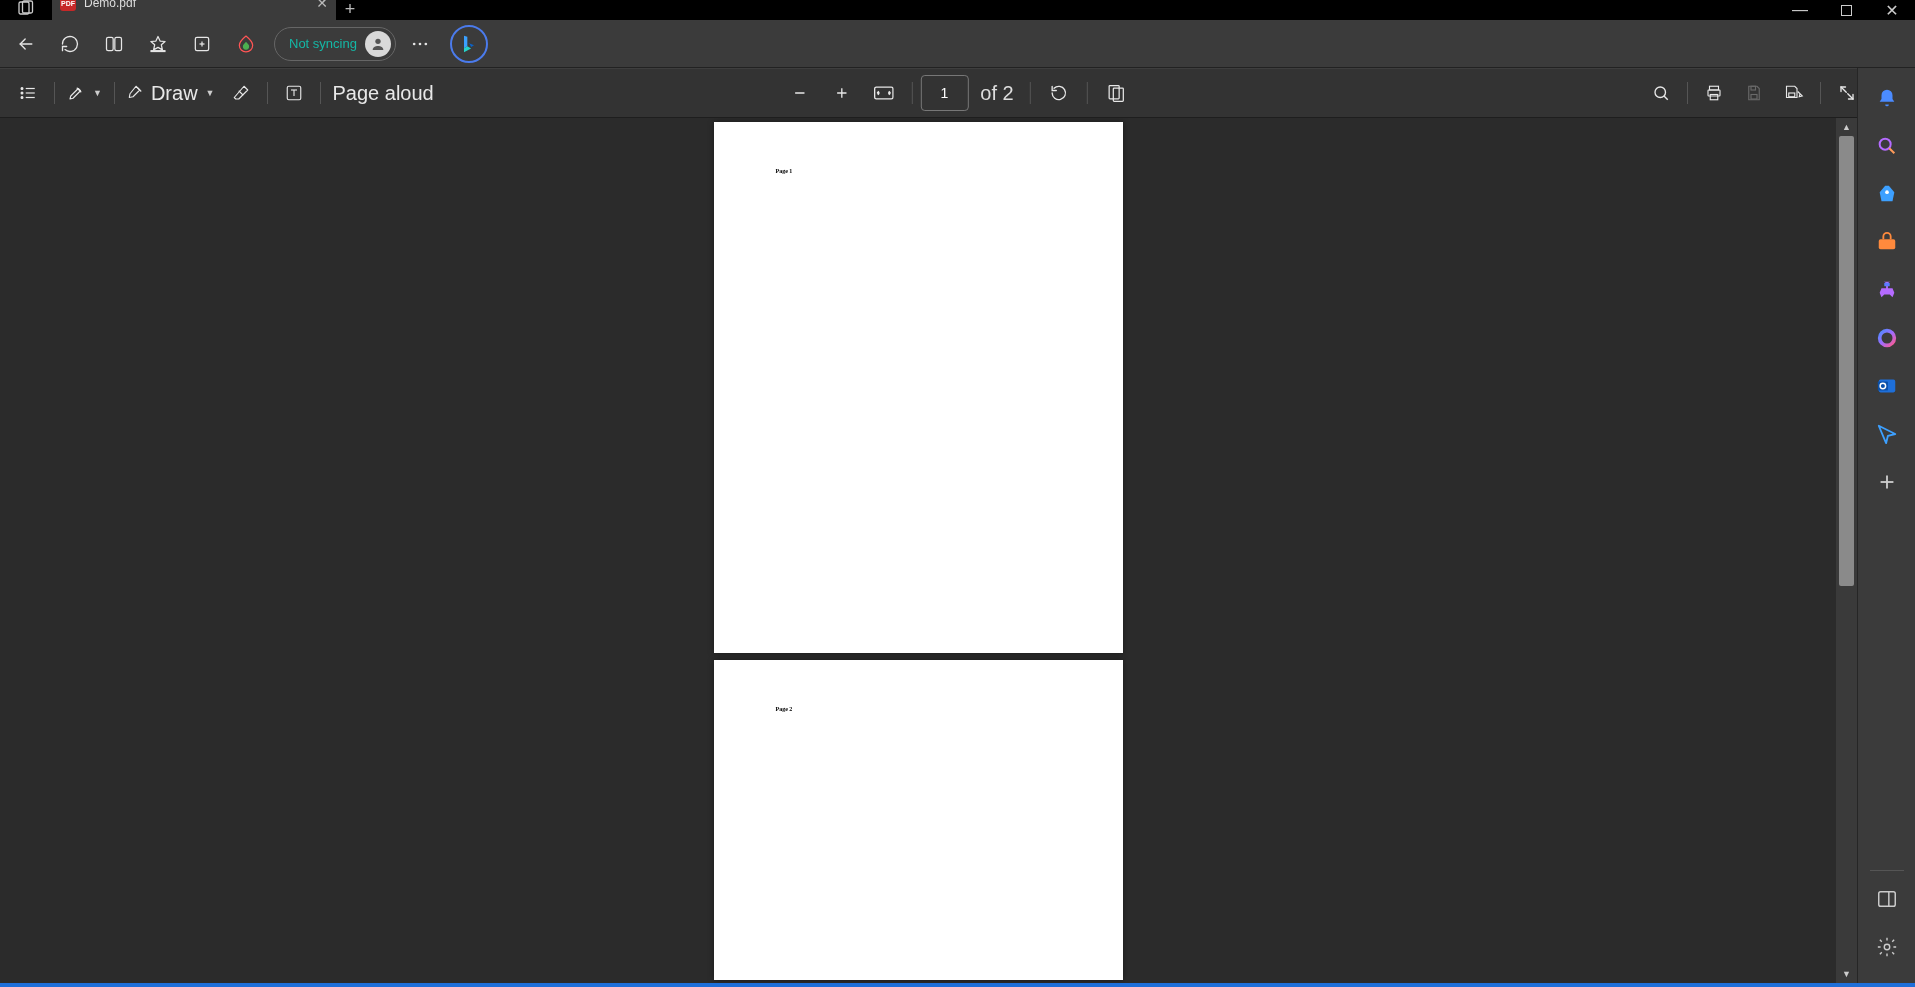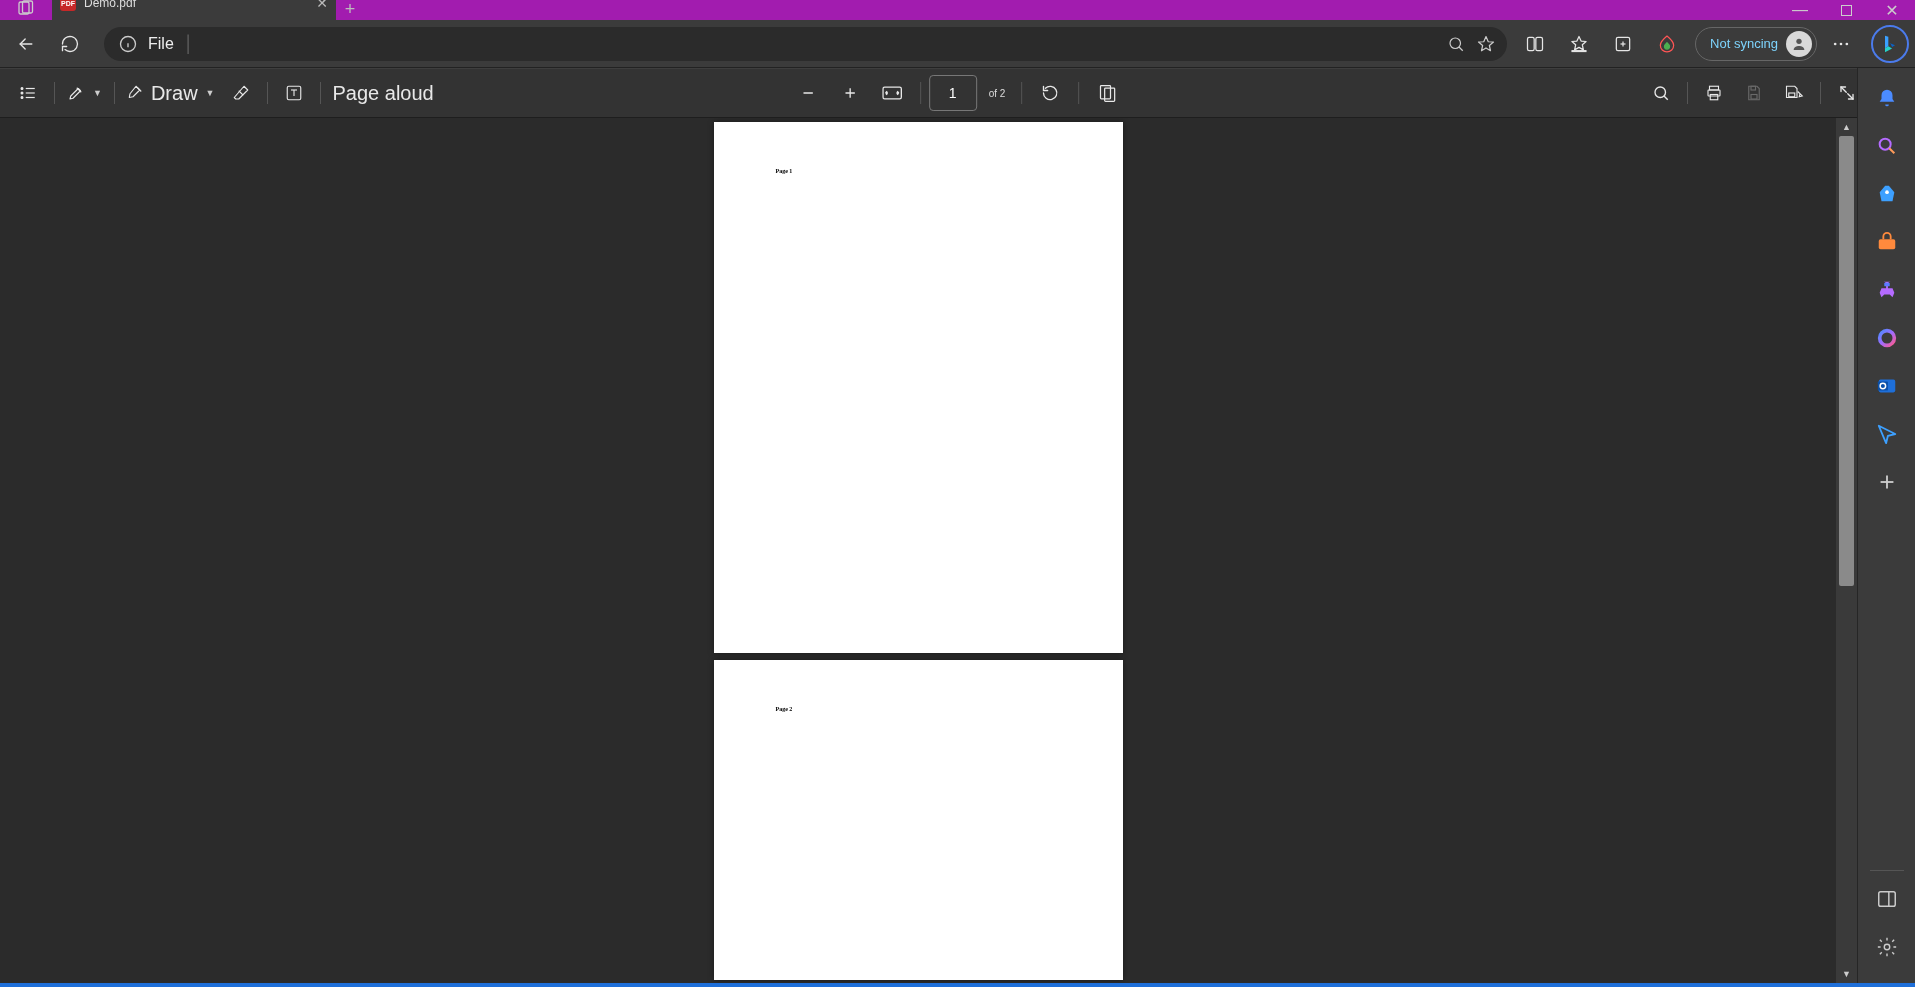--- a/index.html
+++ b/index.html
@@ -11,21 +11,21 @@
       width: 1915px;
       height: 987px;
       position: relative;
     }
 
     
     .tabstrip {
       height: 20px; 
       display: flex;
       align-items: flex-end;
-      background: #a21caf;
+      background: #000000;
       padding-left: 52px;
     }
     .tab {
       width: 284px;
       height: 34px;
       background: #3b3b3b;
       border-radius: 6px 6px 0 0;
       display: flex;
       align-items: center;
       padding: 0 8px;
@@ -86,21 +86,21 @@
       color: #ccc; cursor: pointer;
     }
 
     .sync-pill {
       height: 34px;
       border: 1px solid #666;
       border-radius: 18px;
       display: flex; align-items: center;
       padding: 0 4px 0 14px;
       gap: 8px;
-      color: #7dd3fc;
+      color: #14b8a6;
       font-size: 13px;
       cursor: pointer;
       margin-left: 4px;
     }
     .sync-pill .avatar {
       width: 26px; height: 26px; border-radius: 50%;
       background: #d9d9d9;
       display: flex; align-items: center; justify-content: center;
     }
     .sync-pill .avatar svg { fill: #555; }
@@ -140,21 +140,21 @@
     .center-group {
       position: absolute;
       left: 50%; transform: translateX(-50%);
       display: flex; align-items: center; gap: 2px;
     }
     .page-input {
       width: 48px; height: 36px;
       background: #333; border: 1px solid #777; border-radius: 4px;
       color: #fff; text-align: center; font-size: 14px;
     }
-    .page-of { color: #ddd; margin: 0 8px 0 10px; font-size: 10px; }
+    .page-of { color: #ddd; margin: 0 8px 0 10px; font-size: 20px; }
 
     .right-group { margin-left: auto; display: flex; align-items: center; }
 
     
     .viewport {
       position: absolute;
       top: 118px; bottom: 4px;
       left: 0; right: 58px;
       background: #2b2b2b;
       overflow: hidden;
@@ -254,41 +254,20 @@
         <path d="M11 18l-6-6 6-6"></path>
       </svg>
   </div>
   <div class="nav-btn">
     <svg width="20" height="20" viewBox="0 0 24 24" fill="none" stroke="currentColor" stroke-width="1.6" stroke-linecap="round">
         <path d="M3 12a9 9 0 1 1 3 6.7"></path>
         <path d="M3 20v-5h5"></path>
       </svg>
   </div>
 
-  <div class="addressbox">
-    <svg class="info-icon" viewBox="0 0 24 24" fill="none" stroke="#ccc" stroke-width="1.6">
-        <circle cx="12" cy="12" r="9"></circle>
-        <line x1="12" y1="8" x2="12" y2="8"></line>
-        <line x1="12" y1="11" x2="12" y2="16"></line>
-      </svg>
-    <span>File</span>
-    <span class="pipe">│</span>
-    <span class="spacer"></span>
-    <div class="addr-icon">
-      <svg width="18" height="18" viewBox="0 0 24 24" fill="none" stroke="currentColor" stroke-width="1.6">
-          <circle cx="11" cy="11" r="7"></circle>
-          <line x1="21" y1="21" x2="16" y2="16"></line>
-        </svg>
-    </div>
-    <div class="addr-icon">
-      <svg width="18" height="18" viewBox="0 0 24 24" fill="none" stroke="currentColor" stroke-width="1.6" stroke-linejoin="round">
-          <polygon points="12 2 15 9 22 9.3 16.5 14 18 21 12 17.3 6 21 7.5 14 2 9.3 9 9"></polygon>
-        </svg>
-    </div>
-  </div>
 
   <div class="nav-btn">
     <svg width="20" height="20" viewBox="0 0 24 24" fill="none" stroke="currentColor" stroke-width="1.5">
         <rect x="3" y="4" width="8" height="16" rx="2"></rect>
         <rect x="13" y="4" width="8" height="16" rx="2"></rect>
       </svg>
   </div>
   <div class="nav-btn">
     <svg width="20" height="20" viewBox="0 0 24 24" fill="none" stroke="currentColor" stroke-width="1.5" stroke-linejoin="round">
         <polygon points="12 3 14.5 8.5 20.5 9 16 13 17.3 19 12 16 6.7 19 8 13 3.5 9 9.5 8.5"></polygon>

